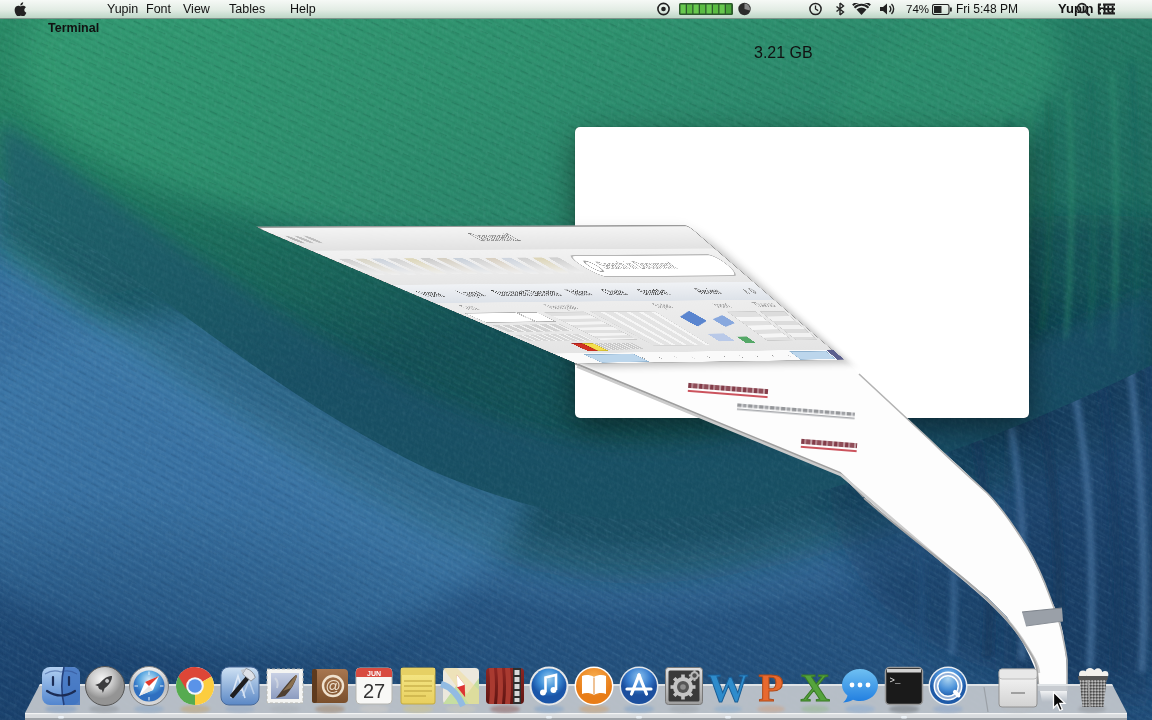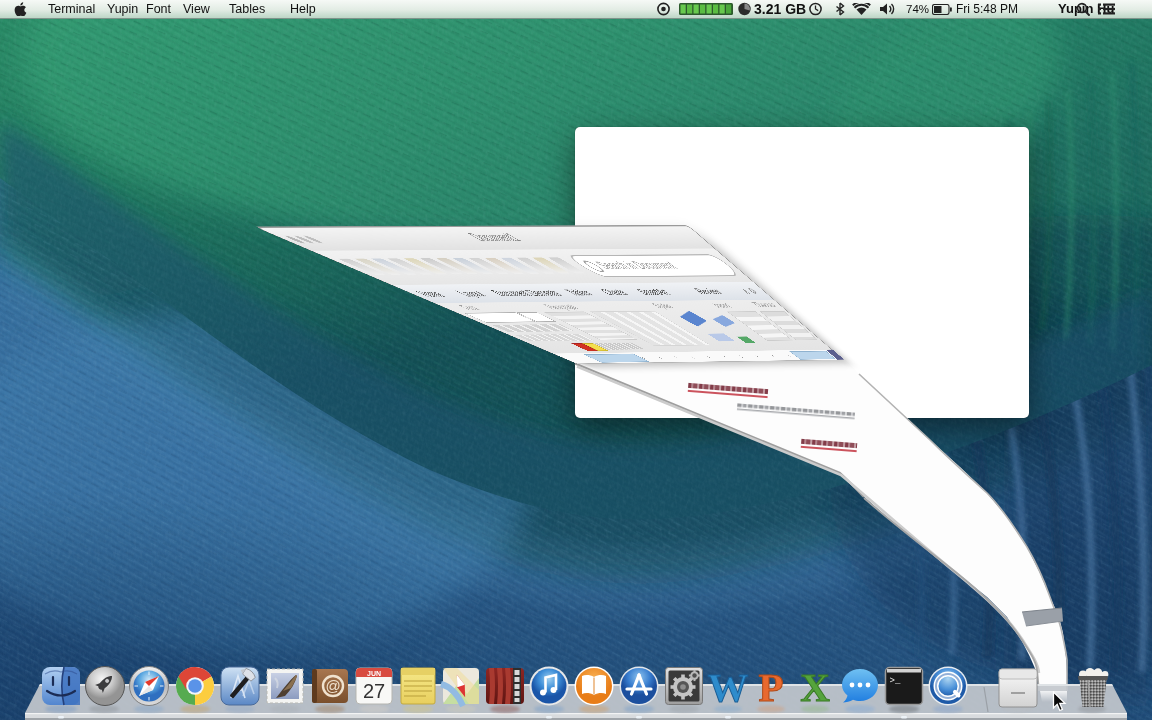--- a/index.html
+++ b/index.html
@@ -140,21 +140,21 @@
   <path d="M1130,366 C1141,455 1147,570 1142,672" stroke="#4a74a0" stroke-width="7" fill="none"></path>
   <path d="M1148,362 C1152,430 1152,530 1150,640" stroke="#1a4066" stroke-width="6" fill="none"></path>
  </g>
 </g>
 <rect x="0" y="0" width="1152" height="720" fill="#ffffff" filter="url(#noisef)" opacity="0.16"></rect>
 </svg>
 <div id="menubar">
  <svg class="it" style="left:14px;top:2px" width="13" height="14" viewBox="0 0 13 14">
   <path fill="#222" d="M10.8,7.4c0-2 1.7-3 1.75-3.05C11.6,3 10.3,2.85 9.8,2.83 8.6,2.7 7.5,3.53 6.9,3.53 6.3,3.53 5.37,2.85 4.4,2.87 3.13,2.9 1.97,3.6 1.3,4.73-0.03,7 0.96,10.4 2.25,12.25 2.88,13.15 3.63,14.17 4.63,14.13 5.58,14.1 5.95,13.5 7.1,13.5c1.15,0 1.48,0.63 2.5,0.61 1.03-0.02 1.68-0.92 2.3-1.83 0.73-1.05 1.03-2.06 1.05-2.11C12.9,10.16 10.82,9.4 10.8,7.4ZM8.9,1.6C9.42,0.97 9.77,0.1 9.67,-0.76 8.93,-0.73 8.03,-0.27 7.5,0.36 7.02,0.92 6.6,1.82 6.71,2.66 7.54,2.72 8.38,2.24 8.9,1.6Z" transform="translate(0,1) scale(0.95)"></path>
  </svg>
- <div class="it" style="left:48px;font-weight:normal;">Terminal</div>
+ <div class="it" style="left:48px;font-weight:bold;margin-top:19px;">Terminal</div>
  <div class="it" style="left:107px;">Yupin</div>
  <div class="it" style="left:146px;">Font</div>
  <div class="it" style="left:183px;">View</div>
  <div class="it" style="left:229px;">Tables</div>
  <div class="it" style="left:290px;">Help</div>
  <svg class="it" style="left:656px;top:2px" width="15" height="14" viewBox="0 0 15 14">
   <circle cx="7.5" cy="7" r="5.6" fill="none" stroke="#222" stroke-width="1.6"></circle>
   <circle cx="7.5" cy="7" r="2.3" fill="#222"></circle>
  </svg>
  <svg class="it" style="left:679px;top:3px" width="54" height="12" viewBox="0 0 54 12">
@@ -167,21 +167,21 @@
    <rect x="27.5" y="1.5" width="5.2" height="9" fill="#67c94e"></rect>
         <rect x="34" y="1.5" width="5.2" height="9" fill="#5abc42"></rect>
    <rect x="40.5" y="1.5" width="5.2" height="9" fill="#67c94e"></rect>
         <rect x="47" y="1.5" width="5.2" height="9" fill="#4aa83a"></rect>
   </g>
  </svg>
  <svg class="it" style="left:737px;top:2px" width="15" height="14" viewBox="0 0 15 14">
   <circle cx="7.5" cy="7" r="6.2" fill="#2b2b2b"></circle>
   <path d="M7.5,7 L7.5,1.5 A5.5,5.5 0 0 1 12.8,8.5 Z" fill="#888"></path>
  </svg>
- <div class="it" style="left:754px;font-size:14px;font-weight:bold;">3.21 GB</div>
+ <div class="it" style="left:754px;font-size:16px;font-weight:normal;margin-top:44px;">3.21 GB</div>
  <svg class="it" style="left:808px;top:2px" width="15" height="14" viewBox="0 0 15 14">
   <circle cx="7.5" cy="7" r="5.6" fill="none" stroke="#222" stroke-width="1.5"></circle>
   <path d="M7.5,3.6 L7.5,7 L10.2,8.6" fill="none" stroke="#222" stroke-width="1.3"></path>
  </svg>
  <svg class="it" style="left:835px;top:2px" width="10" height="14" viewBox="0 0 10 14">
   <path d="M5,1 L5,13 M5,1 L8.5,4 L1.5,9.5 M5,13 L8.5,10 L1.5,4.5" fill="none" stroke="#222" stroke-width="1.4"></path>
  </svg>
  <svg class="it" style="left:852px;top:3px" width="19" height="13" viewBox="0 0 19 13">
   <path d="M9.5,12 L4.5,6.5 A8,8 0 0 1 14.5,6.5 Z" fill="#222"></path>
   <path d="M2.5,4.7 A9.8,9.8 0 0 1 16.5,4.7" fill="none" stroke="#222" stroke-width="2"></path>

